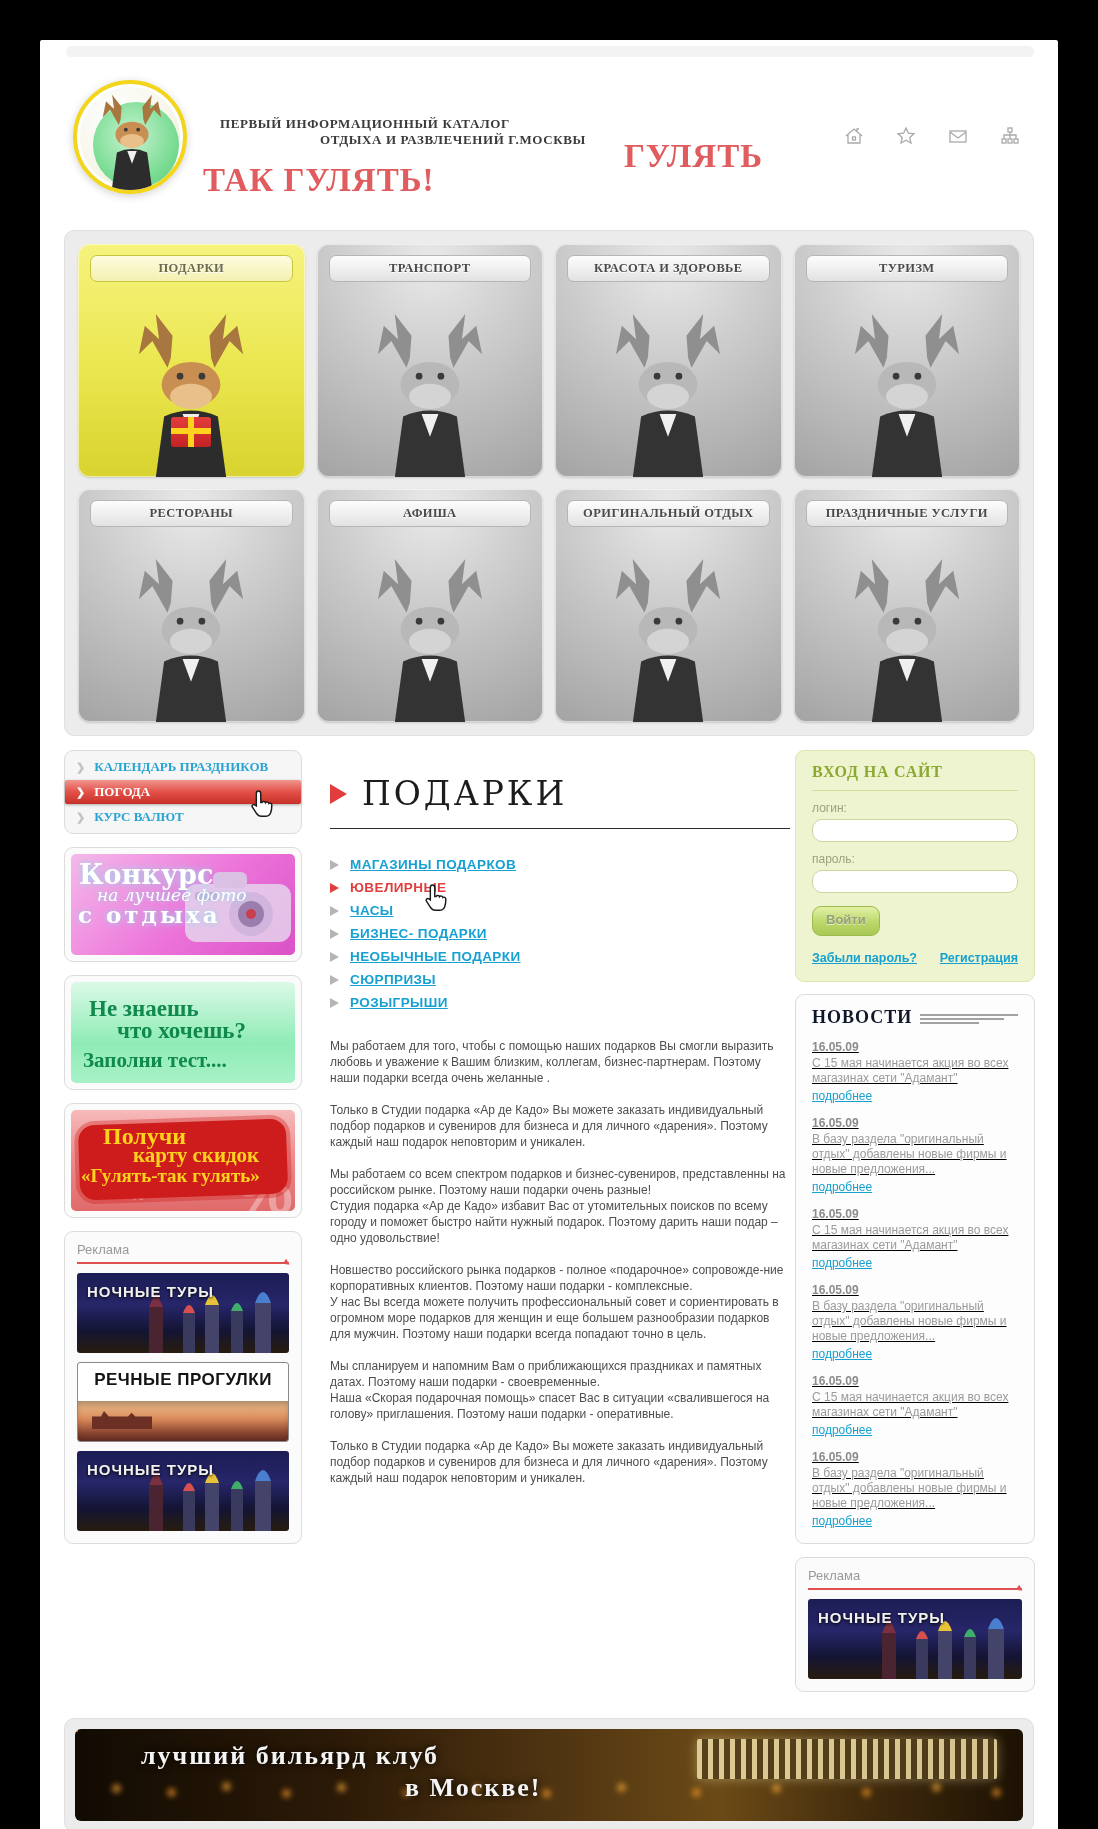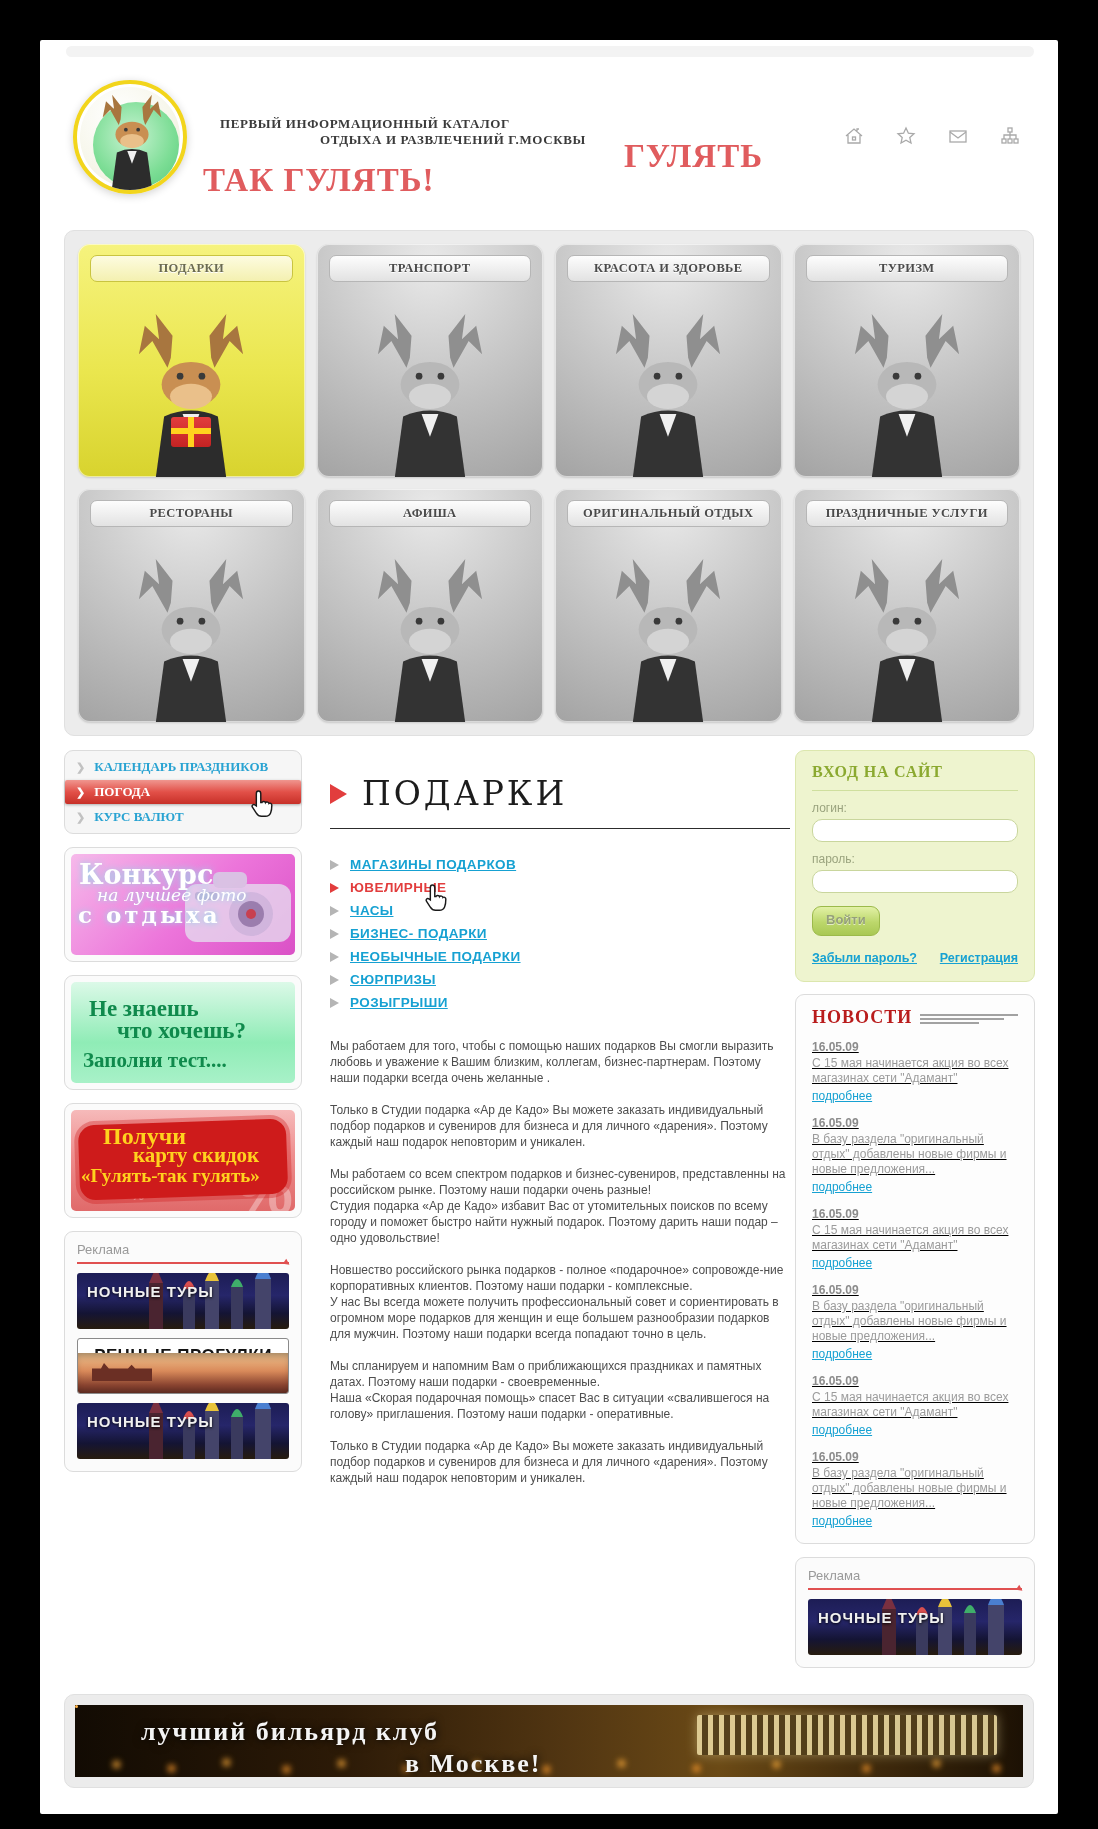--- a/index.html
+++ b/index.html
@@ -81,21 +81,21 @@
   .rd3 { position:relative; z-index:2; margin:1px 0 0 10px;  font:bold 19px/20px "Liberation Serif", serif; color:#ffd21e; }
   .pct { position:absolute; color:rgba(255,255,255,.55); font:bold 15px "Liberation Sans", sans-serif; }
   .pct-big { position:absolute; right:2px; bottom:-18px; font-size:64px; color:rgba(255,255,255,.35); }
 
   
   .ads-box { margin-top:13px; border:1px solid #dcdcdc; border-radius:9px; background:#fbfbfb; padding:10px 12px 12px; }
   .ads-label { font:13px "Liberation Sans", sans-serif; color:#9a9a9a; }
   .ads-line { height:2px; background:#e05050; margin:5px 0 2px; position:relative; }
   .ads-line:after { content:""; position:absolute; right:-1px; top:-2px; border-left:6px solid #e05050;
                     border-top:3px solid transparent; border-bottom:3px solid transparent; transform:rotate(35deg); }
-  .ad-banner { height:56px; border-radius:3px; margin-top:9px; position:relative; overflow:hidden; cursor:pointer; }
+  .ad-banner { height:80px; border-radius:3px; margin-top:9px; position:relative; overflow:hidden; cursor:pointer; }
   .ad-night { background:linear-gradient(180deg,#1d1d55 0%,#26266a 40%,#141434 72%,#271c0e 100%); }
   .ad-night .ad-text { position:absolute; left:10px; top:10px; font:bold 15px "Liberation Sans", sans-serif;
                        color:#f0f0f0; letter-spacing:1px; text-shadow:0 1px 3px #000; z-index:2; }
   .domes { position:absolute; right:0; bottom:-2px; width:150px; height:78px; z-index:1; }
   .ad-river { background:#fff; border:1px solid #8a8a8a; }
   .ad-river .ad-text { display:block; text-align:center; margin-top:7px; font:bold 17px "Liberation Sans", sans-serif; color:#141414; letter-spacing:.5px; }
   .river-strip { position:absolute; left:0; right:0; bottom:0; height:40px;
                  background:linear-gradient(180deg,#f0c490,#d98a5a 45%,#8a4430 80%,#5c2a20);
                  box-shadow:inset 0 6px 8px -4px rgba(0,0,0,.4); }
   .river-strip:before { content:""; position:absolute; left:14px; bottom:12px; width:60px; height:18px;
@@ -119,32 +119,32 @@
   .login-title { font:bold 16px "Liberation Serif", serif; color:#8ba930; letter-spacing:.8px; padding-bottom:9px; border-bottom:1px solid #cfdf9e; }
   .field-label { font:12px "Liberation Sans", sans-serif; color:#9aa37e; margin:10px 0 4px; }
   .login-input { width:100%; height:23px; border:1px solid #c9d69d; border-radius:10px; background:#fff; outline:none; padding:0 8px; font:12px "Liberation Sans", sans-serif; }
   .login-btn { margin-top:13px; display:inline-block; padding:5px 13px 8px; cursor:pointer;
                background:linear-gradient(#e2f1a6,#bcd76b 55%,#a9c854); border:1px solid #9cba4b; border-radius:9px;
                font:bold 13px "Liberation Sans", sans-serif; color:#95a07a; text-shadow:0 1px 0 rgba(255,255,255,.6); }
   .login-links { display:flex; justify-content:space-between; margin-top:15px; }
   .login-links a { font:bold 12.5px "Liberation Sans", sans-serif; color:#16a1d2; text-decoration:underline; cursor:pointer; }
   .news-box { margin-top:12px; border:1px solid #dcdcdc; border-radius:9px; background:#fdfdfd; padding:12px 16px 14px; }
   .news-title-row { display:flex; align-items:flex-start; gap:8px; }
-  .news-title { font:bold 18px "Liberation Serif", serif; color:#b91c1c; letter-spacing:1px; }
+  .news-title { font:bold 18px "Liberation Serif", serif; color:#0f172a; letter-spacing:1px; }
   .news-deco { flex:1; display:flex; flex-direction:column; gap:2px; margin-top:7px; }
   .news-deco i { height:2px; background:#a2a2a2; }
   .news-deco i:nth-child(1){ width:100%; } .news-deco i:nth-child(2){ width:86%; } .news-deco i:nth-child(3){ width:60%; }
   .news-item { margin-top:12px;text-decoration:underline; }
   .news-date { font:bold 12px "Liberation Sans", sans-serif; color:#8c8c8c; }
   .news-text { font:12px/15px "Liberation Sans", sans-serif; color:#9b9b9b; margin-top:2px; }
   .news-more { display:inline-block; margin-top:2px; font:12px "Liberation Sans", sans-serif; color:#16a1d2; text-decoration:underline; cursor:pointer; }
 
   
   .bottom-wrap { margin:26px 24px 0; background:#ececec; border:1px solid #e0e0e0; border-radius:10px; padding:10px; }
-  .bottom-banner { height:72px; border-radius:0; position:relative; overflow:hidden; cursor:pointer;
+  .bottom-banner { height:92px; border-radius:6px; position:relative; overflow:hidden; cursor:pointer;
         background:linear-gradient(90deg,#120b03,#2c1a07 28%,#523612 52%,#6b4a16 68%,#402a0c 84%,#1c1104); }
   .bb-building { position:absolute; right:26px; top:10px; width:300px; height:40px; border-radius:2px; opacity:.9;
         background:repeating-linear-gradient(90deg,#ead9a0 0 5px,#53401c 5px 11px); box-shadow:0 0 12px rgba(234,217,160,.5); }
   .bb-lights { position:absolute; left:0; top:0; width:3px; height:3px; border-radius:50%; background:#ffb347;
         box-shadow: 40px 58px 6px 2px #ffae3b, 95px 62px 6px 2px #ff9d2e, 150px 56px 6px 2px #ffae3b,
         210px 63px 6px 2px #ff9d2e, 265px 57px 6px 2px #ffae3b, 330px 62px 6px 2px #ff9d2e,
         400px 58px 6px 2px #ffae3b, 470px 63px 6px 2px #ff9d2e, 545px 57px 6px 2px #ffae3b,
         620px 62px 6px 2px #ff9d2e, 700px 58px 6px 2px #ffae3b, 790px 62px 6px 2px #ff9d2e,
         860px 57px 6px 2px #ffae3b, 920px 62px 6px 2px #ff9d2e; }
   .bb-t1 { position:absolute; left:66px; top:12px; font:bold 26px "Liberation Serif", serif; color:#f4f4f4; letter-spacing:2px; text-shadow:0 0 8px #000; }

